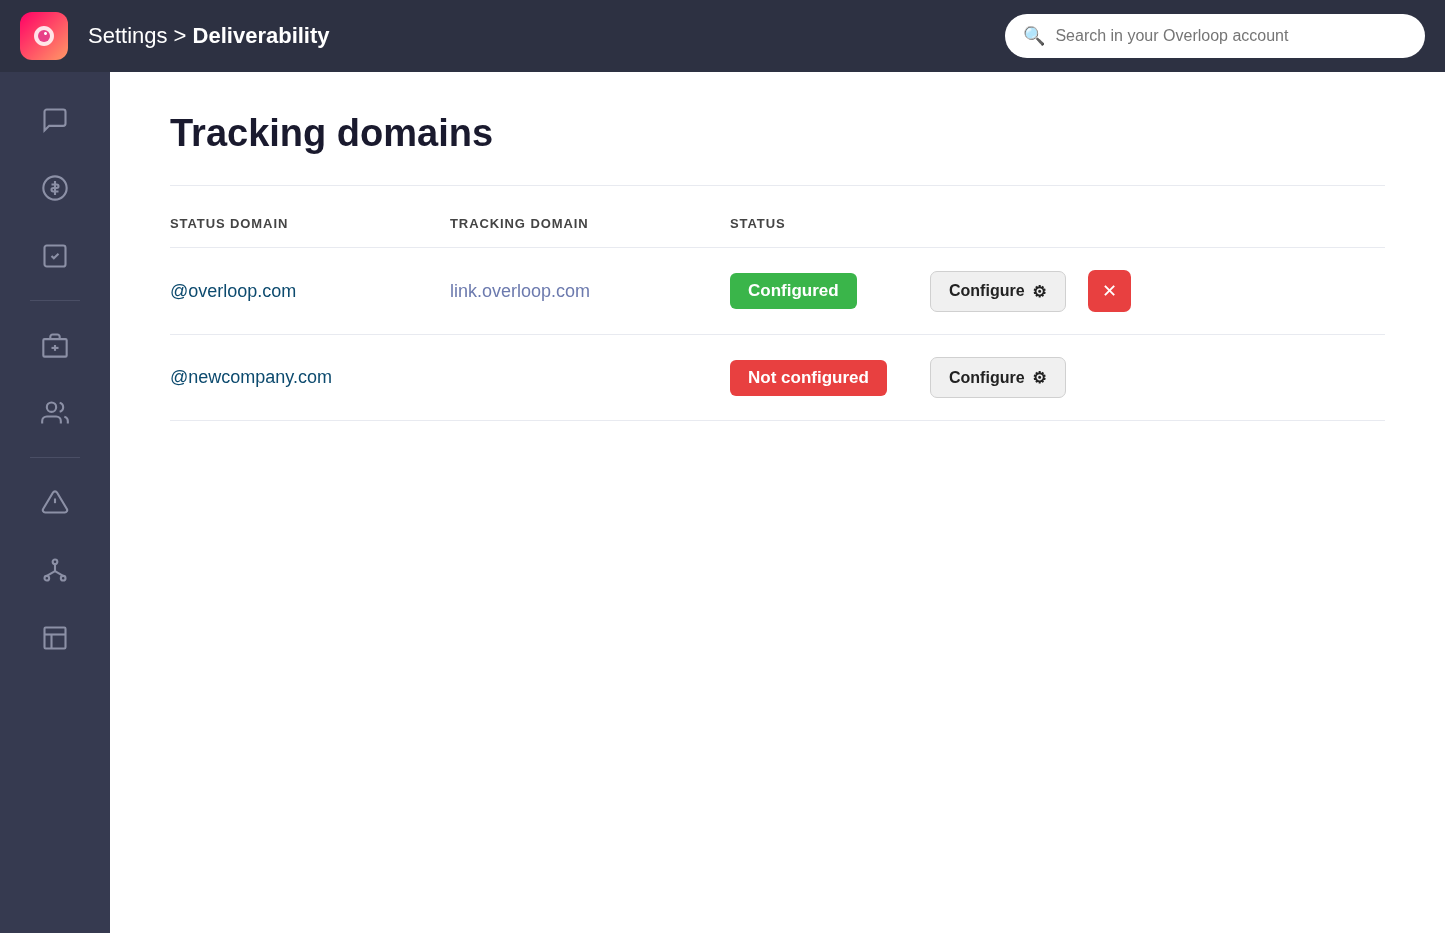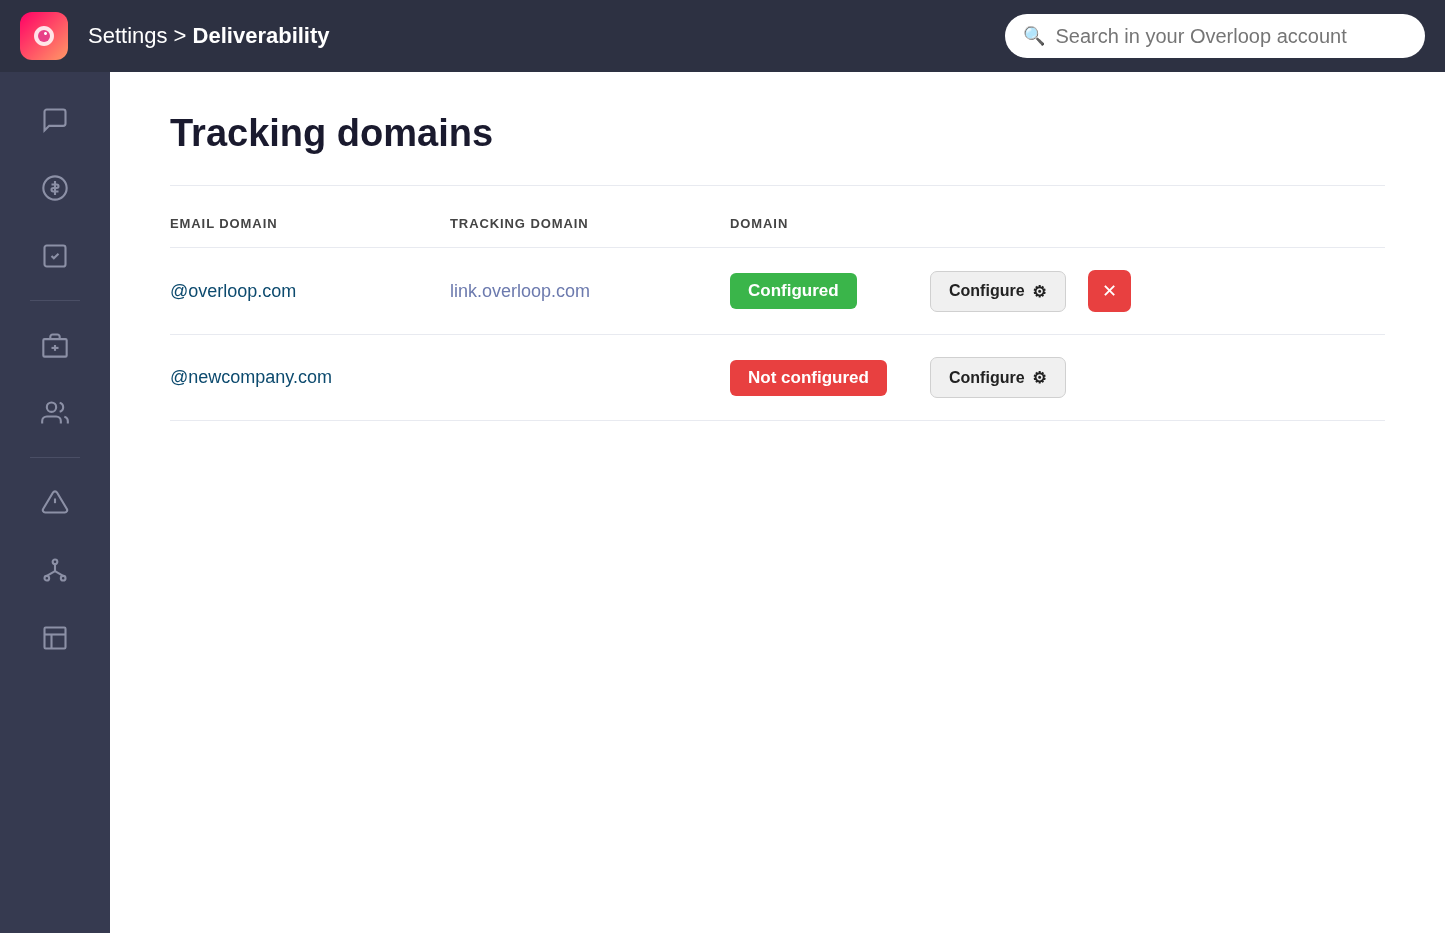--- a/index.html
+++ b/index.html
@@ -36,21 +36,21 @@
       display: flex;
       align-items: center;
       padding: 0 18px;
       height: 44px;
       width: 420px;
       gap: 10px;
     }
     .search-icon { color: #555; font-size: 18px; }
     .search-input {
       border: none; outline: none;
-      font-size: 20px; color: #aaa;
+      font-size: 16px; color: #aaa;
       background: transparent;
       width: 100%;
     }
 
     
     .main-layout {
       display: flex;
       flex: 1;
       overflow: hidden;
     }
@@ -256,23 +256,23 @@
     </div>
   </nav>
 
   <main class="content">
     <h1 class="page-title">Tracking domains</h1>
     <hr class="divider">
 
     <table class="domains-table">
       <thead>
         <tr>
-          <th class="col-email">EMAIL DOMAIN</th>
+          <th class="col-email">STATUS DOMAIN</th>
           <th class="col-tracking">TRACKING DOMAIN</th>
-          <th class="col-status">DOMAIN</th>
+          <th class="col-status">STATUS</th>
           <th class="col-actions"></th>
         </tr>
       </thead>
       <tbody id="table-body">
       <tr>
             <td><span class="email-domain-text">@overloop.com</span></td>
             <td><span class="tracking-domain-text">link.overloop.com</span></td>
             <td><span class="status-badge status-configured">Configured</span></td>
             <td>
               <div class="actions-cell">

